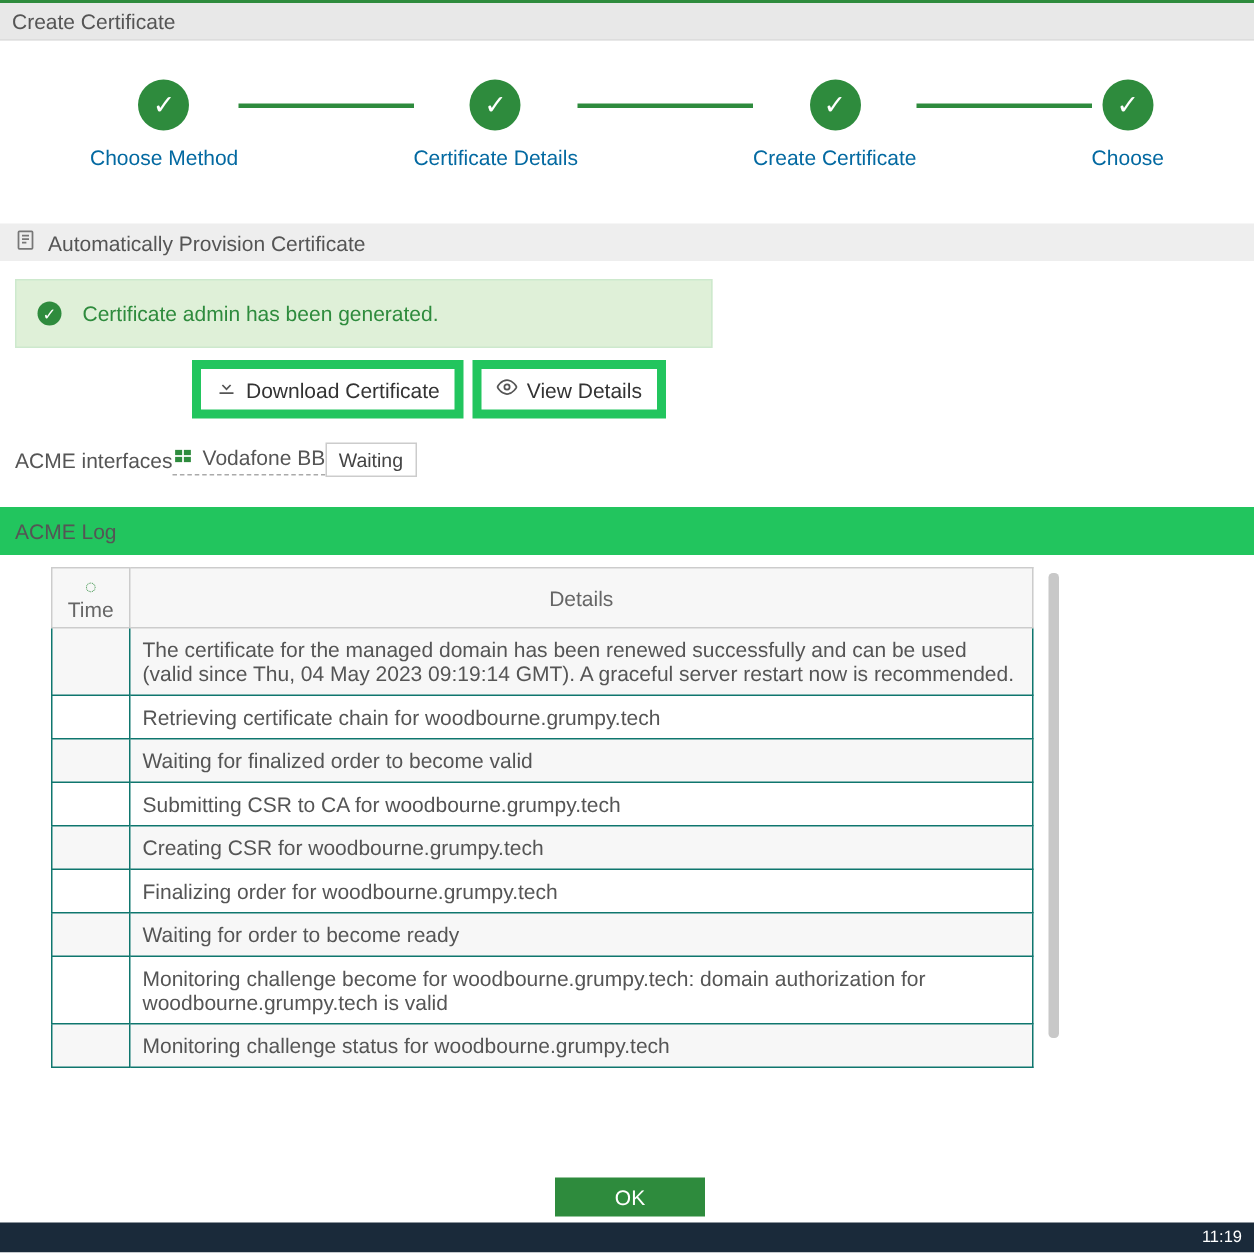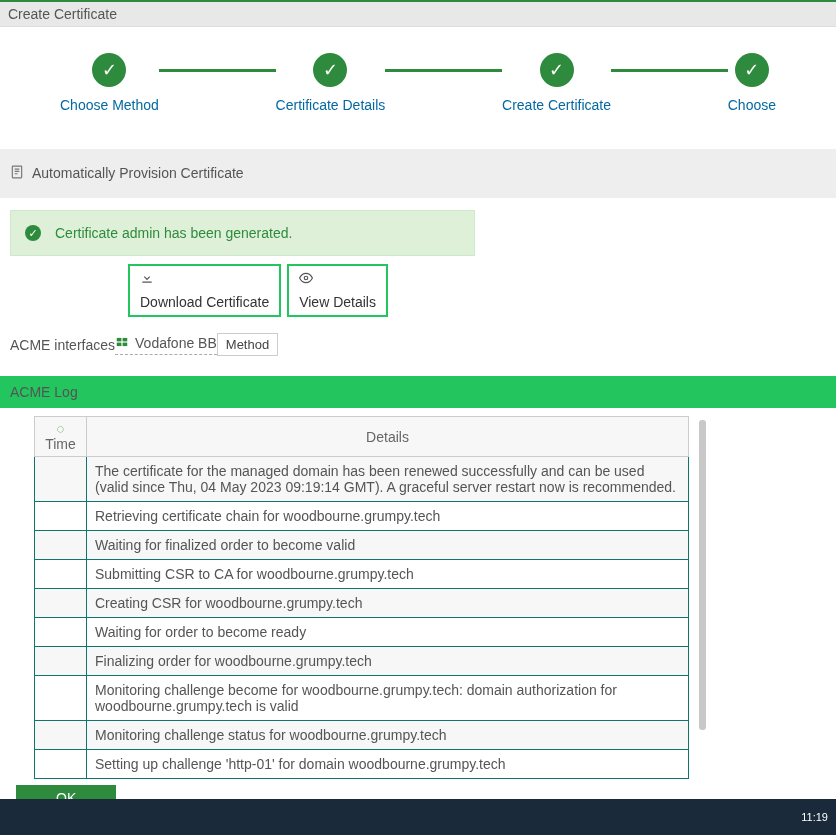--- a/index.html
+++ b/index.html
@@ -44,22 +44,22 @@
     width: 34px; height: 34px;
     border-radius: 50%;
     background: #2e8b3d;
     display: flex; align-items: center; justify-content: center;
   }
   .step-check { color: #fff; font-size: 18px; }
   .step-label { margin-top: 10px; color: #0369a1; font-size: 14px; white-space: nowrap; }
 
   .section-bar {
     background: #eee;
-    padding: 16px 10px;
-    display: flex; 
+    padding: 4px 10px;
+    display: flex; align-items: center;
     color: #555;
     margin-top: 18px;
   }
   .cert-icon { margin-right: 8px; font-size: 14px; color: #777; }
 
   .success-box {
     margin: 12px 10px 0 10px;
     width: 465px;
     background: #dff0d8;
     border: 1px solid #cde9cd;
@@ -69,23 +69,23 @@
   }
   .success-check {
     width: 16px; height: 16px; border-radius: 50%;
     background: #2e8b3d; color: #fff;
     display: inline-flex; align-items: center; justify-content: center;
     font-size: 11px; margin-right: 14px;
   }
 
   .btn-row { margin: 8px 0 0 128px; display: flex; gap: 6px; }
   .btn {
-    border: 2px solid #22c55e; background: #fff; padding: 5px 10px;
+    border: 6px solid #22c55e; background: #fff; padding: 5px 10px;
     font-size: 14px; color: #333; cursor: pointer;
-    display: inline-flex; align-items: flex-start; gap: 6px; flex-direction: column;
+    display: inline-flex; align-items: center; gap: 6px;
   }
   .btn-icon { font-size: 14px; color: #555; }
 
   .acme-if-row {
     display: flex; align-items: center; 
     margin: 16px 10px 0 10px; color: #555;
   }
   .if-chip {
     border-bottom: 1px dashed #aaa;
     display: inline-flex; align-items: center; gap: 6px;
@@ -121,31 +121,31 @@
   .log-table tbody tr:nth-child(odd) td { background: #f7f7f7; }
   .col-time { width: 52px; }
 
   .log-scroll {
     width: 7px; background: #c8c8c8; border-radius: 3px;
     margin-left: 10px; height: 310px; align-self: flex-start; margin-top: 4px;
   }
 
   .footer {
     position: absolute; bottom: 20px; left: 0; right: 0;
-    display: flex; justify-content: flex-start;
-    padding: 8px 0 4px 16px; margin-top: 6px;
+    display: flex; justify-content: center;
+    padding: 8px 0 4px 4px; margin-top: 6px;
   }
   .ok-btn {
     background: #2e8b3d; color: #fff; border: none;
     padding: 5px 40px; cursor: pointer; font-size: 14px;
   }
 
   .bottom-strip {
     position: absolute; bottom: 0; left: 0; right: 0;
-    height: 36px; background: #1a2a3a;
+    height: 20px; background: #1a2a3a;
     display: flex; justify-content: flex-end; align-items: center;
     padding: 0 8px; color: #fff; font-size: 11px;
   }
 </style>
 </head>
 <body>
 
 <div class="green-bar"></div>
 
 <div class="header-bar">Create Certificate</div>
@@ -221,21 +221,21 @@
     <span class="if-icon">
       <svg width="14" height="14" viewBox="0 0 24 24" fill="#2e8b3d">
           <rect x="3" y="5" width="8" height="6"></rect>
           <rect x="13" y="5" width="8" height="6"></rect>
           <rect x="3" y="13" width="8" height="6"></rect>
           <rect x="13" y="13" width="8" height="6"></rect>
         </svg>
     </span>
     <span>Vodafone BB</span>
   </span>
-  <button class="small-btn">Method</button>
+  <button class="small-btn">Waiting</button>
 </div>
 
 <div class="log-section-bar">ACME Log</div>
 
 <div class="log-wrap">
   <table class="log-table">
     <colgroup>
         <col class="col-time">
         <col>
       </colgroup>
@@ -264,37 +264,33 @@
         <tr>
           <td></td>
           <td>Submitting CSR to CA for woodbourne.grumpy.tech</td>
         </tr>
         <tr>
           <td></td>
           <td>Creating CSR for woodbourne.grumpy.tech</td>
         </tr>
         <tr>
           <td></td>
+          <td>Finalizing order for woodbourne.grumpy.tech</td>
+        </tr>
+        <tr>
+          <td></td>
           <td>Waiting for order to become ready</td>
         </tr>
         <tr>
           <td></td>
-          <td>Finalizing order for woodbourne.grumpy.tech</td>
-        </tr>
-        <tr>
-          <td></td>
           <td>Monitoring challenge become for woodbourne.grumpy.tech: domain authorization for woodbourne.grumpy.tech is valid</td>
         </tr>
         <tr>
           <td></td>
           <td>Monitoring challenge status for woodbourne.grumpy.tech</td>
-        </tr>
-        <tr>
-          <td></td>
-          <td>Setting up challenge 'http-01' for domain woodbourne.grumpy.tech</td>
         </tr>
       </tbody>
   </table>
   <div class="log-scroll"></div>
 </div>
 
 <div class="footer">
   <button class="ok-btn">OK</button>
 </div>
 

